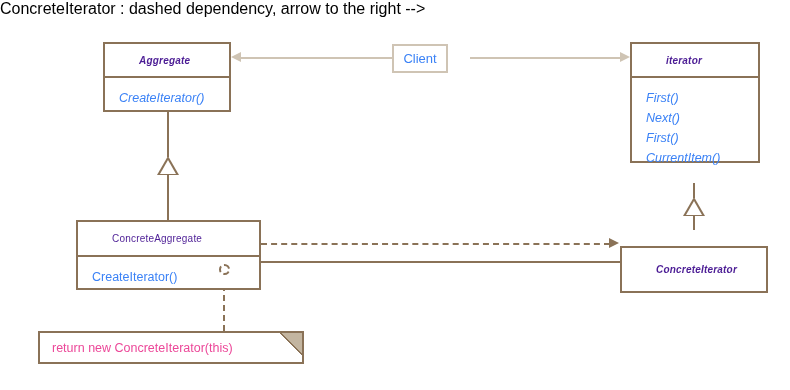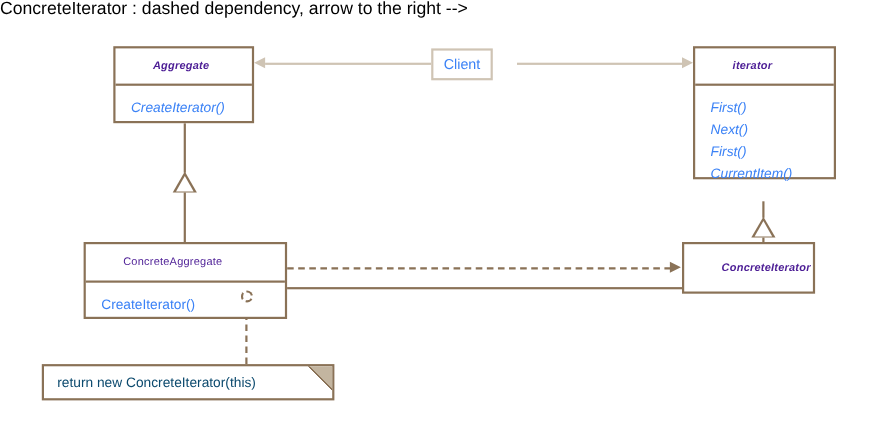--- a/index.html
+++ b/index.html
@@ -65,21 +65,21 @@
   
   #box-aggregate      { left: 103px; top: 42px;  width: 128px; height: 70px; }
   #box-aggregate .uml-title { height: 32px; }
 
   #box-iterator       { left: 630px; top: 42px;  width: 130px; height: 121px; }
   #box-iterator .uml-title { height: 32px; }
 
   #box-concrete-aggregate { left: 76px; top: 220px; width: 185px; height: 70px; }
   #box-concrete-aggregate .uml-title { height: 33px; }
 
-  #box-concrete-iterator  { left: 620px; top: 220px; width: 121px; height: 47px; }
+  #box-concrete-iterator  { left: 620px; top: 246px; width: 148px; height: 47px; }
   #box-concrete-iterator .uml-title { height: 100%; }
 
   
   #box-client {
     position: absolute;
     left: 392px; top: 44px;
     width: 56px; height: 29px;
     border: 2px solid #cfc4b4;
     background: #ffffff;
     box-sizing: border-box;
@@ -100,21 +100,21 @@
     background: #ffffff;
     box-sizing: border-box;
     z-index: 5;
   }
   #note-text {
     position: absolute;
     left: 12px; top: 0;
     height: 100%;
     display: flex;
     align-items: center;
-    color: #0c4a6e;
+    color: #ec4899;
     font-size: 12.5px;
     white-space: nowrap;
   }
   #note-fold {
     position: absolute;
     right: 0; top: 0;
     width: 22px; height: 22px;
     background: linear-gradient(45deg, #ffffff 0%, #ffffff 49.5%, #8a7257 49.5%, #8a7257 53%, #c3b5a0 53%, #c3b5a0 100%);
   }
 

